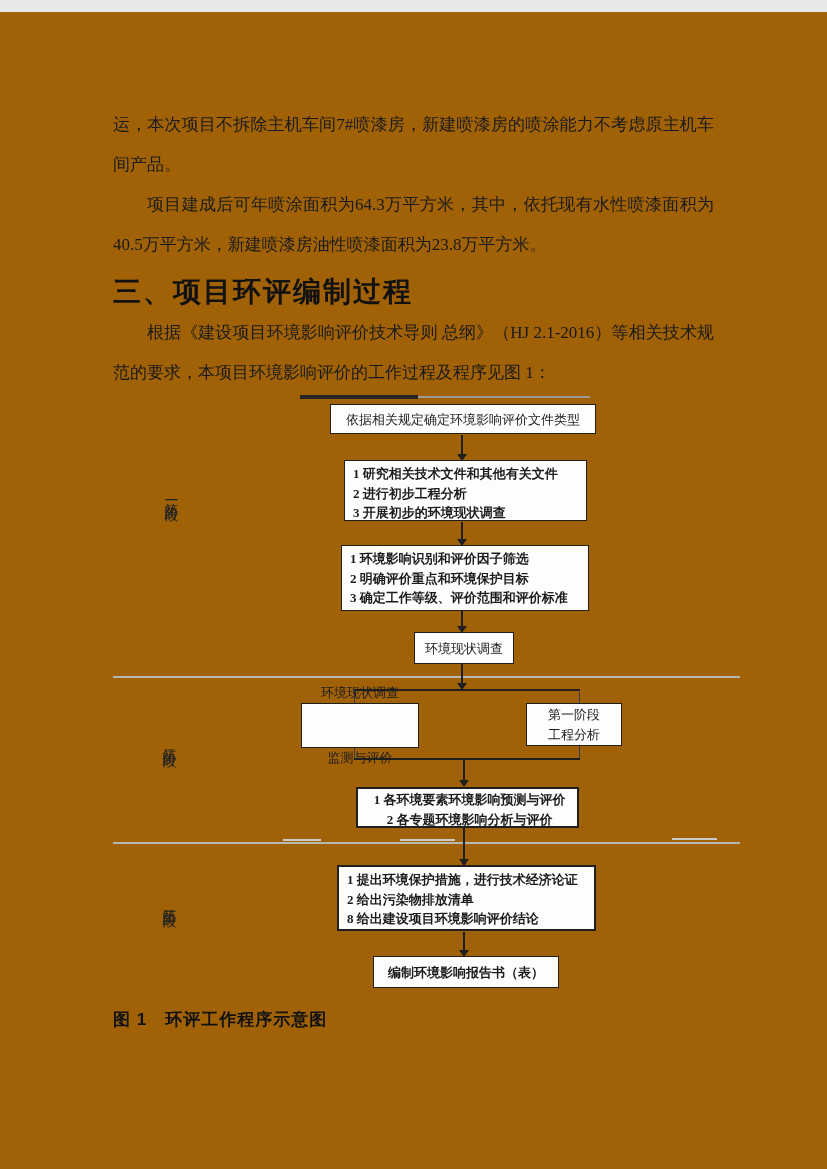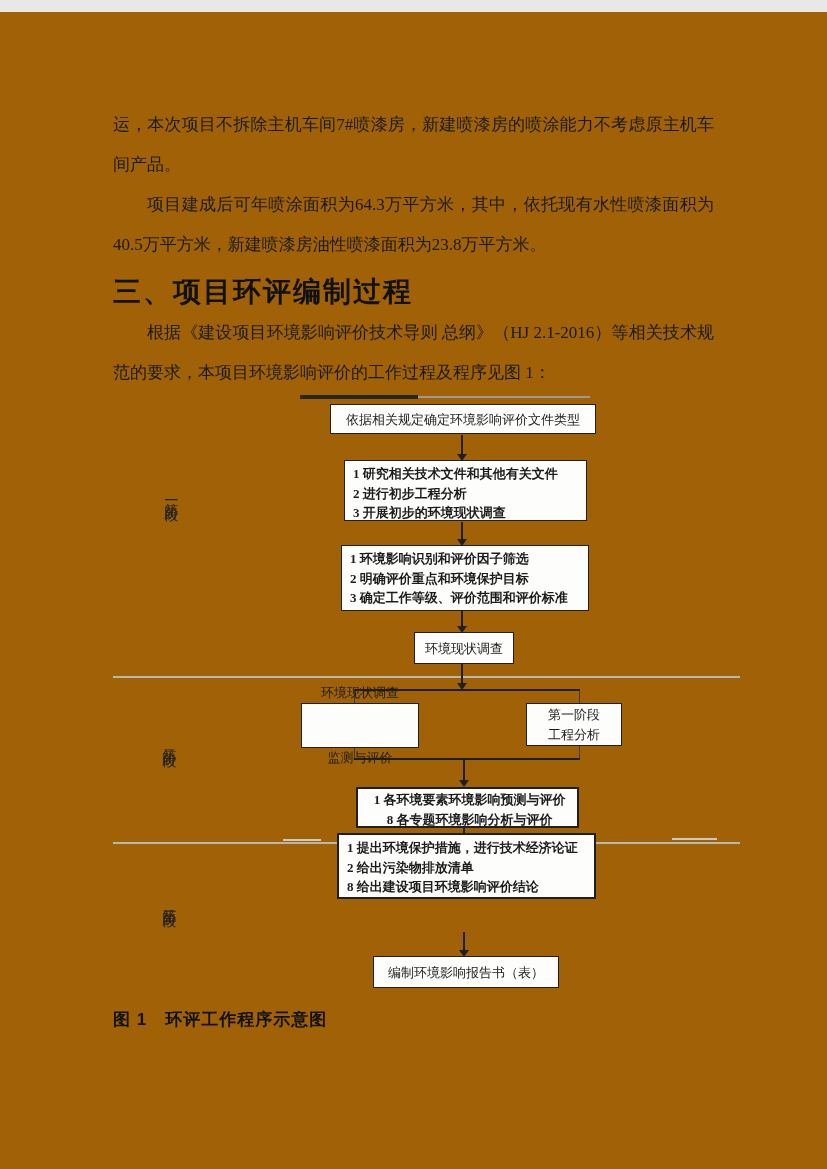--- a/index.html
+++ b/index.html
@@ -130,32 +130,32 @@
       <div>工程分析</div>
     </div>
 
     <div class="vline" style="left:353.5px;top:736px;width:1.6px;height:11px;"></div>
     <div class="vline" style="left:578.5px;top:734px;width:1.6px;height:13px;"></div>
     <div class="hline" style="left:354px;top:746px;width:226px;height:1.6px;"></div>
     <div class="arr" style="left:458px;top:747px;height:28px;"></div>
 
     <div class="fbox list heavy" style="left:356px;top:775px;width:223px;height:41px;padding-top:1px;text-align:center;">
       <div>1 各环境要素环境影响预测与评价</div>
-      <div>8 各专题环境影响分析与评价</div>
+      <div>2 各专题环境影响分析与评价</div>
     </div>
     <div class="arr" style="left:458px;top:816px;height:38px;"></div>
 
-    <div class="fbox list heavy" style="left:337px;top:821px;width:259px;height:66px;">
+    <div class="fbox list heavy" style="left:337px;top:853px;width:259px;height:66px;">
       <div>1 提出环境保护措施，进行技术经济论证</div>
       <div>2 给出污染物排放清单</div>
       <div>8 给出建设项目环境影响评价结论</div>
     </div>
     <div class="arr" style="left:458px;top:920px;height:25px;"></div>
 
-    <div class="fbox center" style="left:373px;top:944px;width:186px;height:32px;">
+    <div class="fbox center" style="left:373px;top:944px;width:186px;height:32px;font-weight:bold;">
       <span>编制环境影响报告书（表）</span>
     </div>
 
   </div>
 
   <div class="caption">图 1　环评工作程序示意图</div>
 
 </div>
 
 </body></html>

